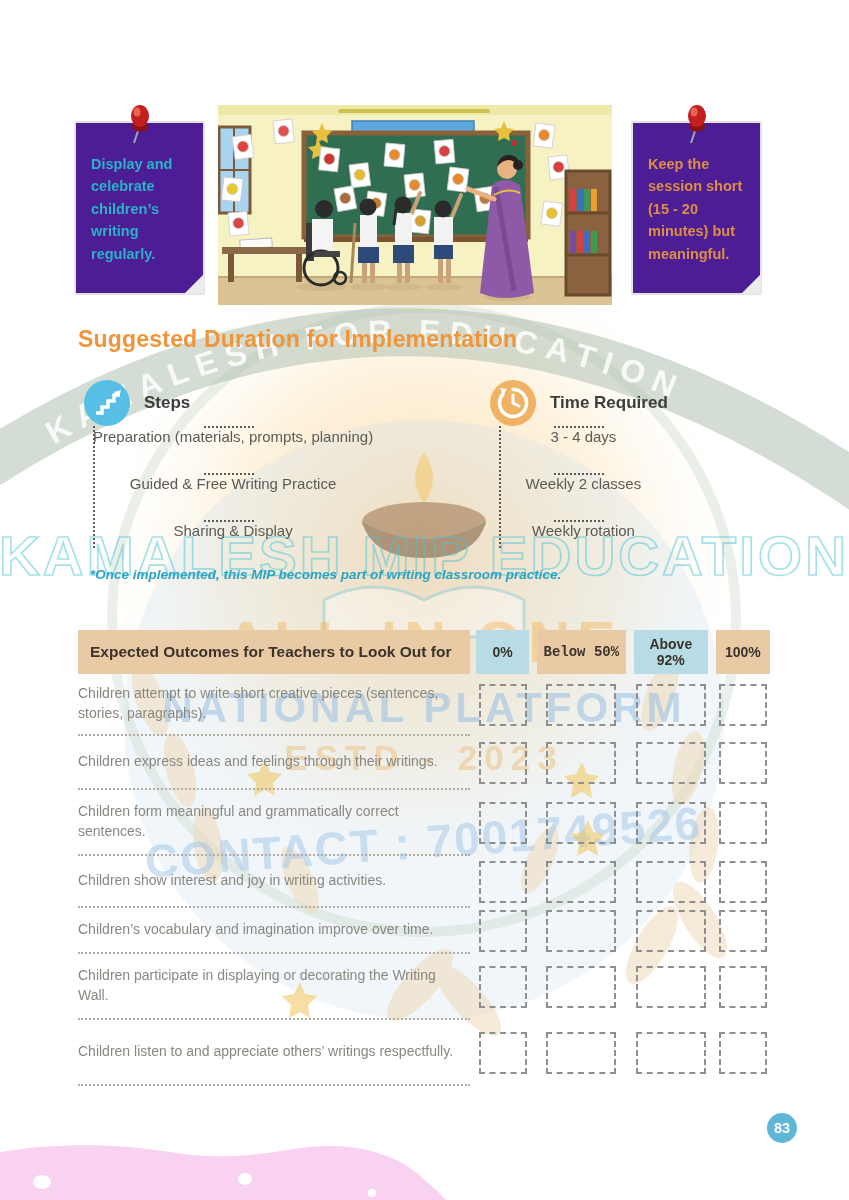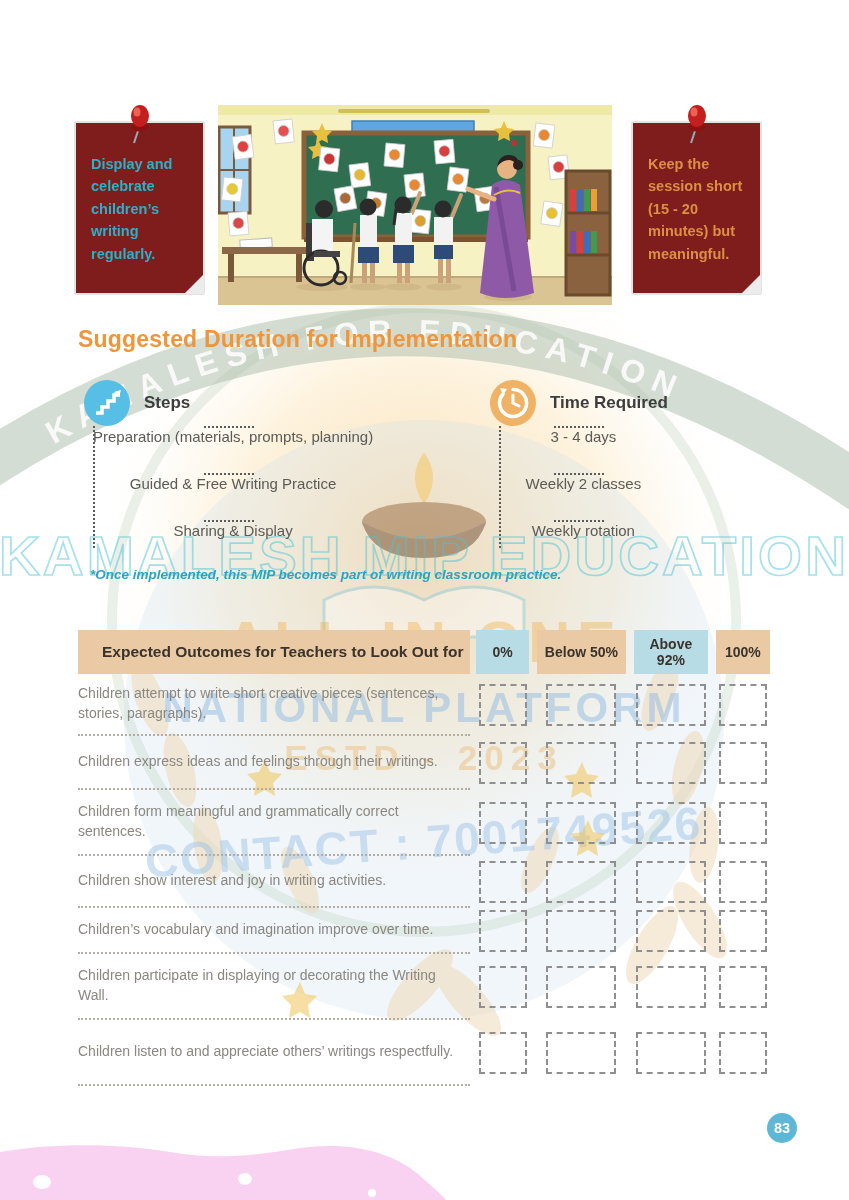--- a/index.html
+++ b/index.html
@@ -2,21 +2,21 @@
 <html><head>
 <meta charset="utf-8">
 <style>
   html,body{margin:0;padding:0;background:#ffffff;}
   .page{position:relative;width:849px;height:1200px;background:#fff;overflow:hidden;
         font-family:"Liberation Sans", sans-serif;}
   .wm{position:absolute;left:0;top:0;z-index:0;pointer-events:none;}
   .content{position:absolute;left:0;top:0;width:849px;height:1200px;z-index:1;}
 
   
-  .note{position:absolute;top:121px;width:131px;height:174px;background:#7f1d1d;
+  .note{position:absolute;top:121px;width:131px;height:174px;background:#4c1d95;
         border:2px solid #e3e3e3;border-radius:2px;padding:30px 10px 10px 15px;box-sizing:border-box;}
   .note:after{content:"";position:absolute;right:-1px;bottom:-1px;width:0;height:0;
         border-style:solid;border-width:0 0 20px 20px;border-color:transparent transparent #ececec transparent;}
   .note-left{left:74px;}
   .note-right{left:631px;}
   .note p{margin:0;font-size:14.5px;font-weight:bold;line-height:1.55;}
   .note-left p{color:#2ab2c8;}
   .note-right p{color:#dd8f45;}
   .pushpin{position:absolute;top:-20px;left:50%;transform:translateX(-50%);}
 
@@ -37,26 +37,26 @@
   .item:first-child{margin-top:3px;}
   .leader{width:50px;height:0;border-bottom:2px dotted #5a5a5a;margin-right:9px;}
   .item-text{font-size:15px;color:#5c5a55;}
 
   .footnote{position:absolute;left:90px;top:567px;margin:0;font-size:13.5px;font-style:italic;
       font-weight:600;color:#2ba3c2;}
 
   
   .otable{position:absolute;left:78px;top:630px;width:692px;}
   .thead{display:flex;height:44px;}
-  .th-label{width:404px;background:#eacaa5;display:flex;align-items:center;padding-left:24px;
+  .th-label{width:404px;background:#eacaa5;display:flex;align-items:center;padding-left:12px;
       box-sizing:border-box;font-size:15.5px;font-weight:bold;color:#3a332b;}
   .th-col{display:flex;align-items:center;justify-content:center;text-align:center;
       font-size:14px;font-weight:bold;color:#3a332b;line-height:1.15;}
   .c1{width:54px;margin-left:6px;}
-  .c2{width:92px;margin-left:8px;}
+  .c2{width:92px;margin-left:8px;font-family:Liberation Mono, monospace;}
   .c3{width:76px;margin-left:8px;}
   .c4{width:56px;margin-left:8px;}
   .th-col.c1,.th-col.c3{background:#b7dce6;}
   .th-col.c2,.th-col.c4{background:#eacaa5;}
   .tr{display:flex;align-items:center;}
   .r1{height:62px;}.r2{height:54px;}.r3{height:66px;align-items:center;}.r4{height:52px;}
   .r5{height:46px;}.r6{height:66px;}.r7{height:66px;}
   .td-text{width:404px;align-self:stretch;display:flex;align-items:center;
       font-size:14px;color:#8a8781;line-height:1.4;border-bottom:2px dotted #b3aca0;
       padding-right:14px;box-sizing:border-box;}

